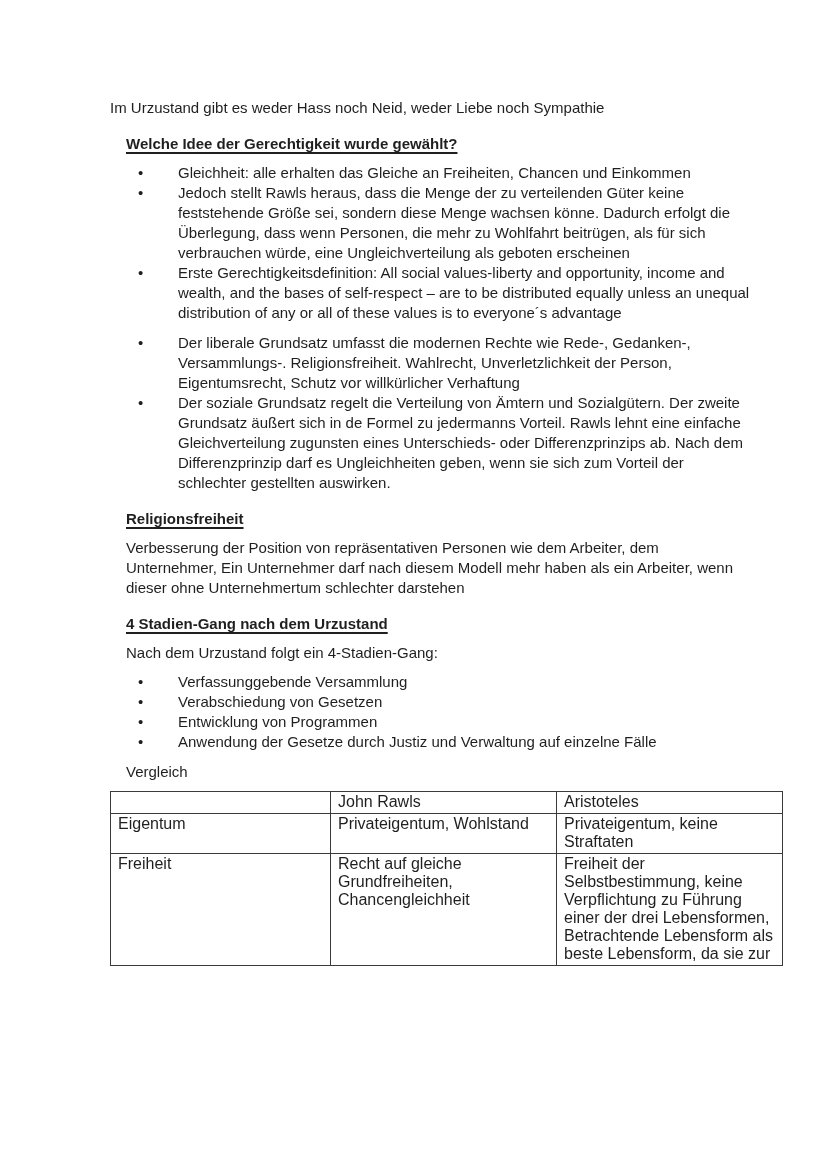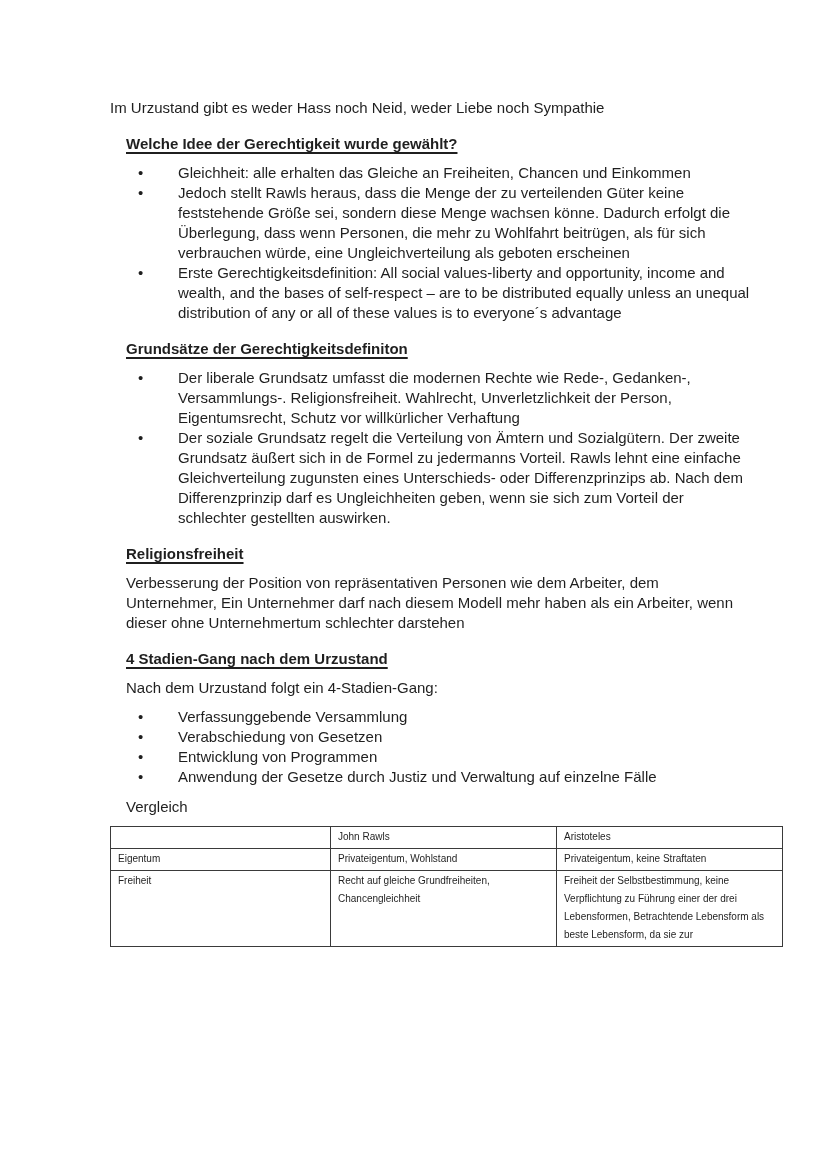--- a/index.html
+++ b/index.html
@@ -47,21 +47,21 @@
     position: absolute;
     left: -24px;
     top: 0;
     font-size: 15px;
     color: #1f1f1f;
   }
   table.comparison-table {
     border-collapse: collapse;
     width: 672px;
     margin-top: 8px;
-    font-size: 10px;
+    font-size: 16px;
     line-height: 18px;
     table-layout: fixed;
   }
   table.comparison-table td, table.comparison-table th {
     border: 1px solid #3a3a3a;
     padding: 1px 7px 2px 7px;
     text-align: left;
     vertical-align: top;
     font-weight: normal;
   }
@@ -80,21 +80,20 @@
     <div>
       <div class="doc-heading">Welche Idee der Gerechtigkeit wurde gewählt?</div>
       <ul class="doc-list">
         <li>Gleichheit: alle erhalten das Gleiche an Freiheiten, Chancen und Einkommen</li>
         <li>Jedoch stellt Rawls heraus, dass die Menge der zu verteilenden Güter keine feststehende Größe sei, sondern diese Menge wachsen könne. Dadurch erfolgt die Überlegung, dass wenn Personen, die mehr zu Wohlfahrt beitrügen, als für sich verbrauchen würde, eine Ungleichverteilung als geboten erscheinen</li>
         <li>Erste Gerechtigkeitsdefinition: All social values-liberty and opportunity, income and wealth, and the bases of self-respect – are to be distributed equally unless an unequal distribution of any or  all of these values is to everyone´s advantage</li>
       </ul>
     </div>
 
     <div>
-      <div class="doc-heading">Grundsätze der Gerechtigkeitsdefiniton</div>
       <ul class="doc-list">
         <li>Der liberale Grundsatz umfasst die modernen Rechte wie Rede-, Gedanken-, Versammlungs-. Religionsfreiheit. Wahlrecht, Unverletzlichkeit der Person, Eigentumsrecht, Schutz vor willkürlicher Verhaftung</li>
         <li>Der soziale Grundsatz regelt die Verteilung von Ämtern und Sozialgütern. Der zweite Grundsatz äußert sich in de Formel zu jedermanns Vorteil. Rawls lehnt eine einfache Gleichverteilung zugunsten eines Unterschieds- oder Differenzprinzips ab. Nach dem Differenzprinzip darf es Ungleichheiten geben, wenn sie sich zum Vorteil der schlechter gestellten auswirken.</li>
       </ul>
     </div>
 
     <div>
       <div class="doc-heading">Religionsfreiheit</div>
       <p class="doc-paragraph">Verbesserung der Position von repräsentativen Personen wie dem Arbeiter, dem Unternehmer, Ein Unternehmer darf nach diesem Modell mehr haben als ein Arbeiter, wenn dieser ohne Unternehmertum schlechter darstehen</p>
     </div>

